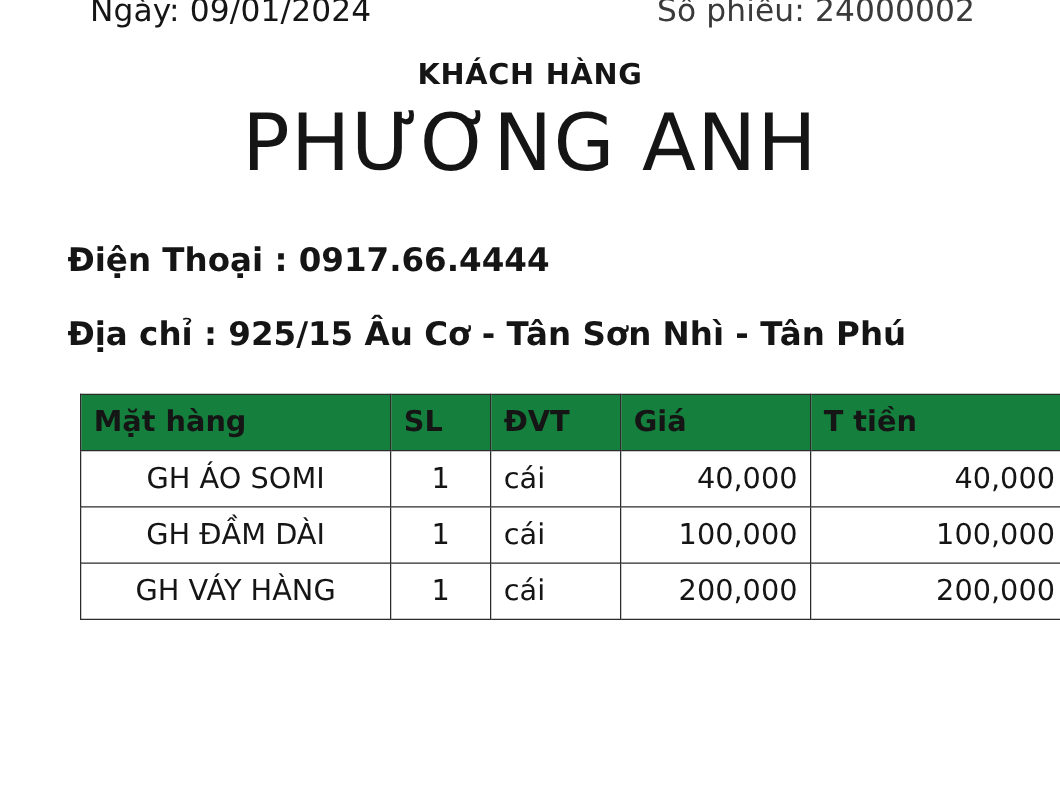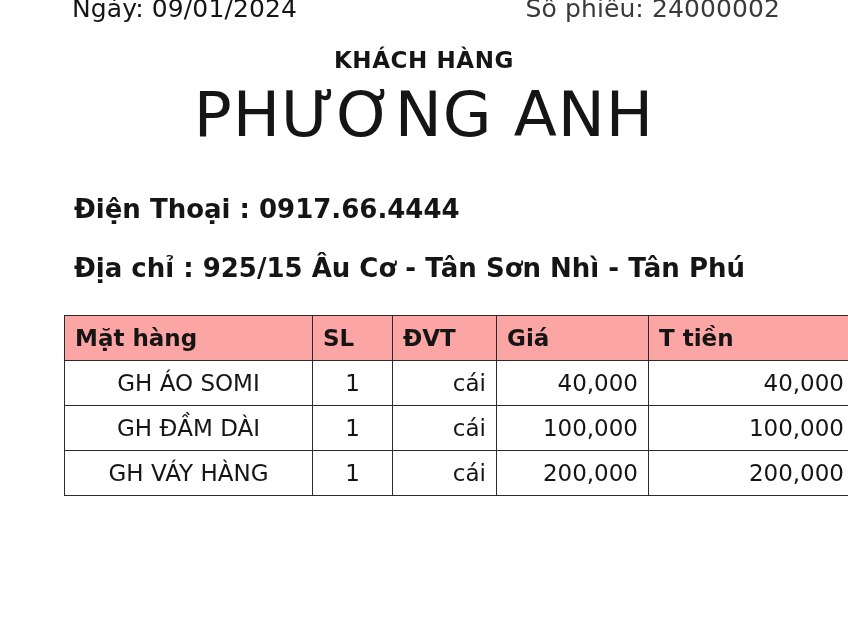--- a/index.html
+++ b/index.html
@@ -76,21 +76,20 @@
     letter-spacing: 1px;
     line-height: 1.02;
     margin-top: 10px;
     white-space: nowrap;
   }
 
   
   .contact {
     font-size: 26px;
     font-weight: bold;
-    margin-left: 20px;
     line-height: 1.42;
   }
   .contact.phone {
     margin-top: 44px;
   }
   .contact.addr {
     margin-top: 22px;
     max-width: 690px;
   }
 
@@ -106,34 +105,34 @@
   table.items th,
   table.items td {
     border: 1px solid #2b2b2b;
     padding: 9px 10px;
     height: 32px;
     box-sizing: border-box;
     white-space: nowrap;
     overflow: hidden;
   }
   table.items thead th {
-    background: #fca5a5;
+    background: #15803d;
     font-weight: bold;
     text-align: left;
   }
   table.items thead th.c { text-align: left; }
   col.c-name  { width: 248px; }
   col.c-qty   { width: 80px;  }
   col.c-unit  { width: 104px; }
   col.c-price { width: 152px; }
   col.c-total { width: 206px; }
 
   td.name  { text-align: center; }
   td.qty   { text-align: center; }
-  td.unit  { text-align: right; }
+  td.unit  { text-align: left; }
   td.price { text-align: right; }
   td.total { text-align: right; }
 </style>
 </head>
 <body>
 
 <div class="receipt">
 
   <div class="meta-row first">
     <div class="meta-left">Ngày: 09/01/2024</div>

